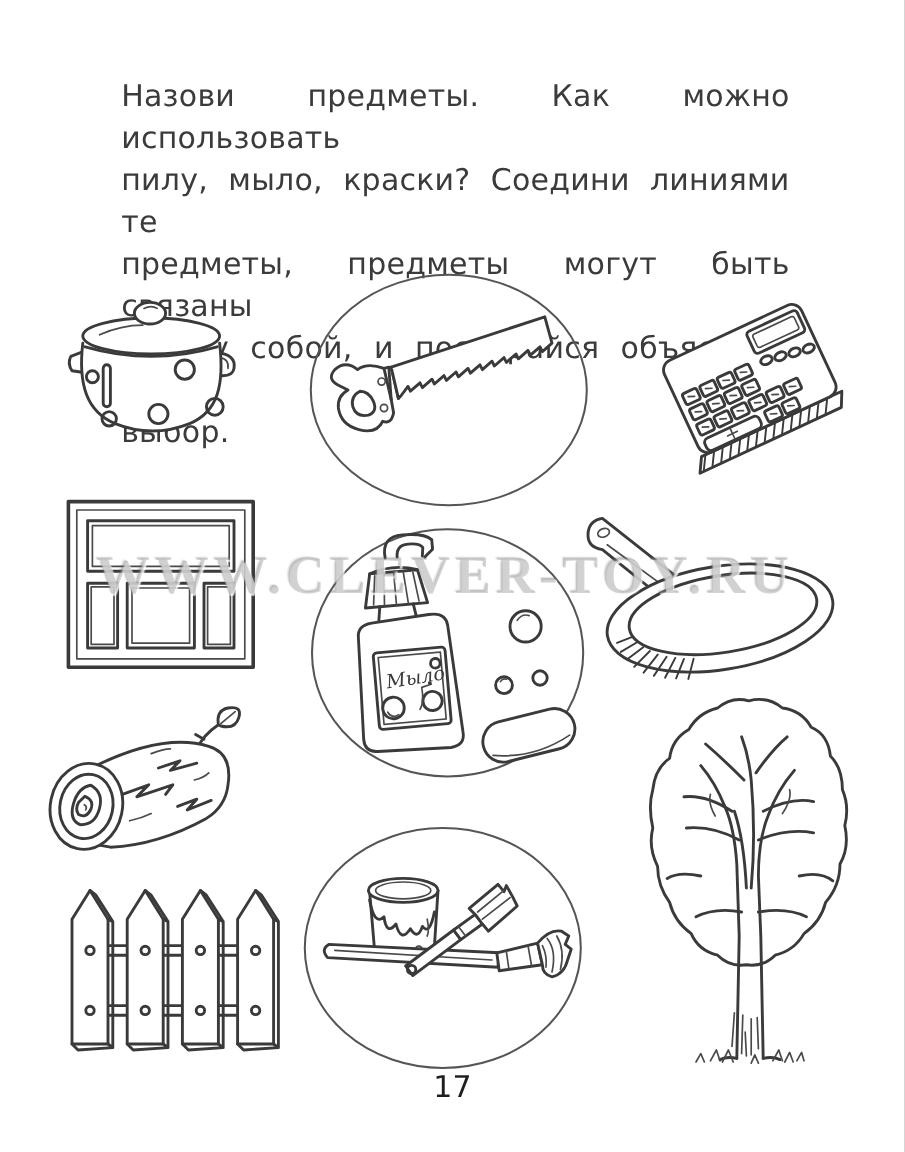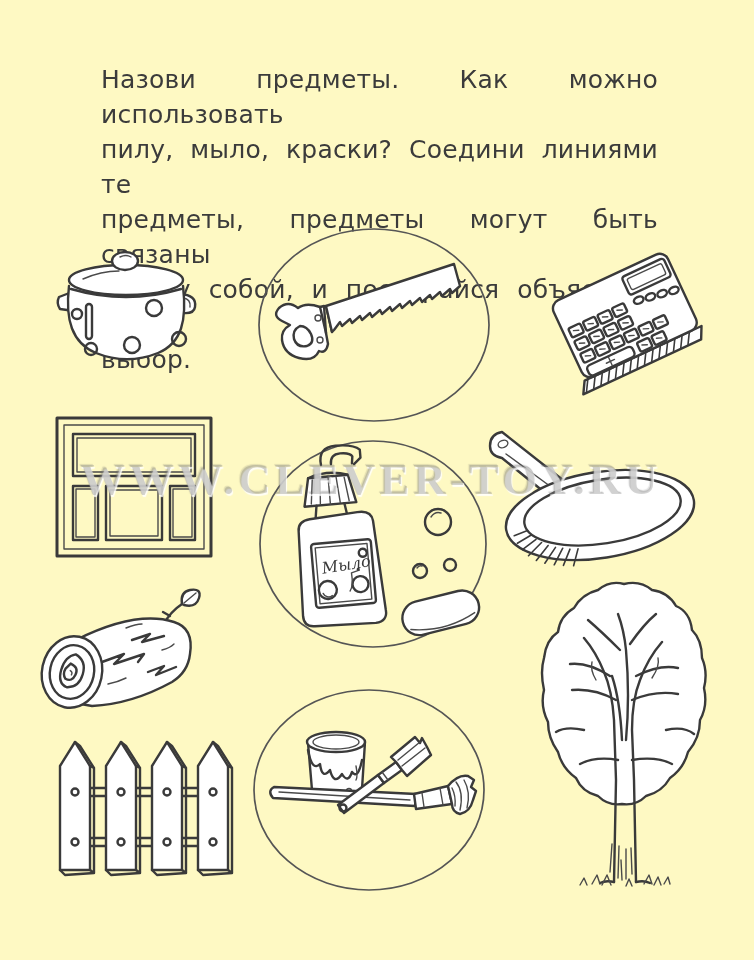--- a/index.html
+++ b/index.html
@@ -1,17 +1,17 @@
 <!DOCTYPE html>
 <html><head>
 <meta charset="utf-8">
 <style>
   html,body{margin:0;padding:0;background:#888;}
   .page{
-    position:relative; width:754px; height:960px; background:#fef9c3;
+    position:relative; width:754px; height:960px; background:#ffffff;
     margin:0 auto; overflow:hidden;
     font-family:"DejaVu Sans","Liberation Sans",sans-serif;
   }
   .instruction{
     position:absolute; left:101px; top:62px; width:557px;
     color:#3b3b3b; font-size:25px; line-height:35px; letter-spacing:.2px;
   }
   .instruction .line{white-space:nowrap;}
   .instruction .just{white-space:normal; text-align:justify; text-align-last:justify;}
   .illus{position:absolute;}
@@ -296,14 +296,15 @@
         <path class="lw wfill" d="M126,87 L132,95 L150,82 L144,74 Z"></path>
         <path class="lt" d="M130,84 L136,92"></path>
         <path class="lw wfill" d="M144,74 L139,69 L163,49 L168,55 L170,50 L175,59 L179,67 L155,88 L150,82 Z"></path>
         <path class="lt" d="M146,72 L168,54 M150,78 L173,60"></path>
       </g>
     </svg>
   </div>
 
   <div class="watermark">WWW.CLEVER-TOY.RU</div>
 
+  <div class="pagenum">17</div>
 
 </div>
 
 </body></html>

